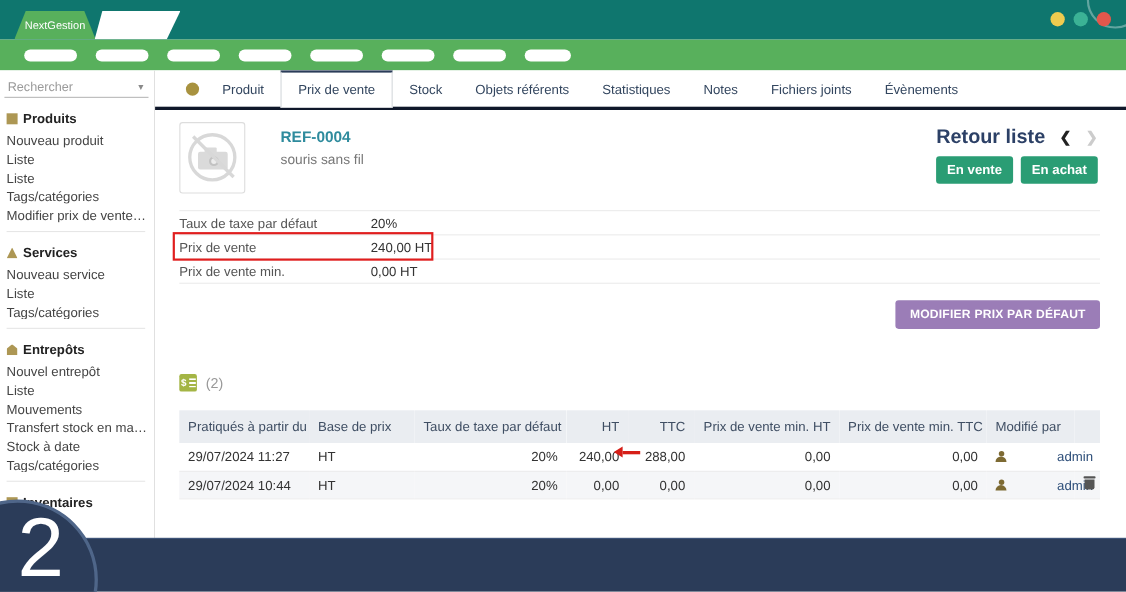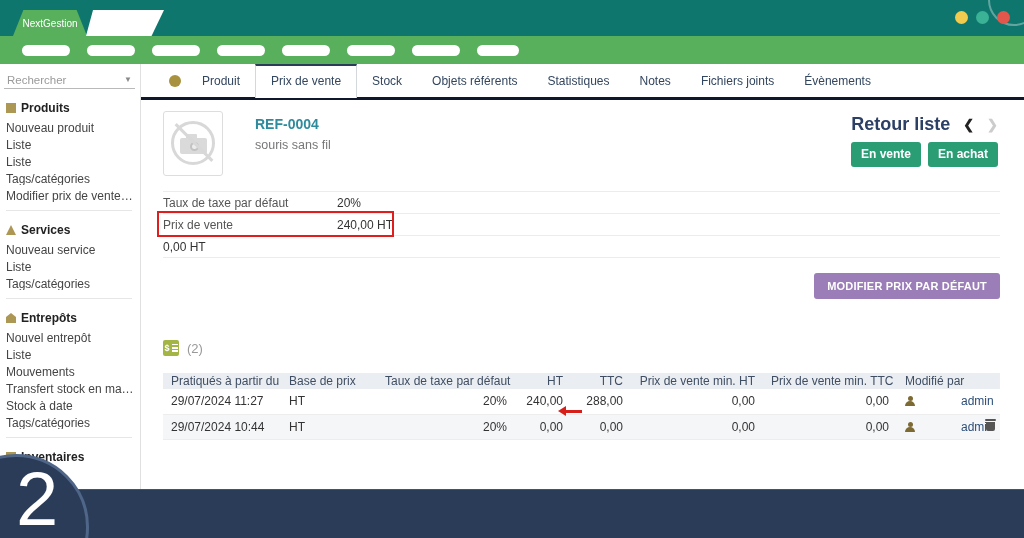--- a/index.html
+++ b/index.html
@@ -87,21 +87,21 @@
   .h-head { display:flex; align-items:center; gap:8px; height:16px; }
   .h-icon { width:16px; height:16px; border-radius:2px; background:#a4b545; color:#fff;
             display:flex; align-items:center; justify-content:center; gap:2px; flex:0 0 auto; }
   .h-icon .d { font-size:9px; font-weight:bold; line-height:9px; }
   .h-icon .l { width:6px; height:8px;
                background:linear-gradient(#fff 1.5px, transparent 1.5px, transparent 3.5px, #fff 3.5px, #fff 5px, transparent 5px, transparent 6.5px, #fff 6.5px); }
   .h-title { color:#2f8a9a; font-size:13px; }
   .h-count { color:#999; font-size:13px; }
 
   table { width:100%; margin-top:17px; border-collapse:collapse; table-layout:fixed; font-size:12px; }
-  thead th { background:#eaedf1; color:#3f4e63; font-weight:normal; height:16px; padding:0 8px;
+  thead th { background:#eaedf1; color:#3f4e63; font-weight:normal; height:30px; padding:0 8px;
              text-align:left; white-space:nowrap; overflow:hidden; }
   tbody td { height:25px; padding:0 8px; color:#333; border-bottom:1px solid #ededed; white-space:nowrap; }
   th.num, td.num { text-align:right; }
   tbody tr.alt { background:#f5f6f8; }
   .user-cell { display:flex; align-items:center; gap:5px; }
   .user-ico { position:relative; width:10px; height:10px; flex:0 0 auto; }
   .user-ico .head { position:absolute; left:2.5px; top:0; width:5px; height:5px; border-radius:50%; background:#7d6a33; }
   .user-ico .bod  { position:absolute; left:0; bottom:0; width:10px; height:5px; border-radius:5px 5px 0 0; background:#7d6a33; }
   .user-link { color:#2d4e79; cursor:pointer;margin-left:41px; }
   .trash { display:inline-block; cursor:pointer; }
@@ -230,20 +230,21 @@
   <div class="fields">
     <div class="frow">
       <span class="flabel">Taux de taxe par défaut</span>
       <span class="fvalue">20%</span>
     </div>
     <div class="frow">
       <span class="flabel">Prix de vente</span>
       <span class="fvalue">240,00 HT</span>
     </div>
     <div class="frow">
+      <span class="flabel">Prix de vente min.</span>
       <span class="fvalue">0,00 HT</span>
     </div>
   </div>
 
   <button class="modify-btn">MODIFIER PRIX PAR DÉFAUT</button>
 
   <div class="history">
     <div class="h-head">
       <span class="h-icon">
         <span class="d">$</span>

